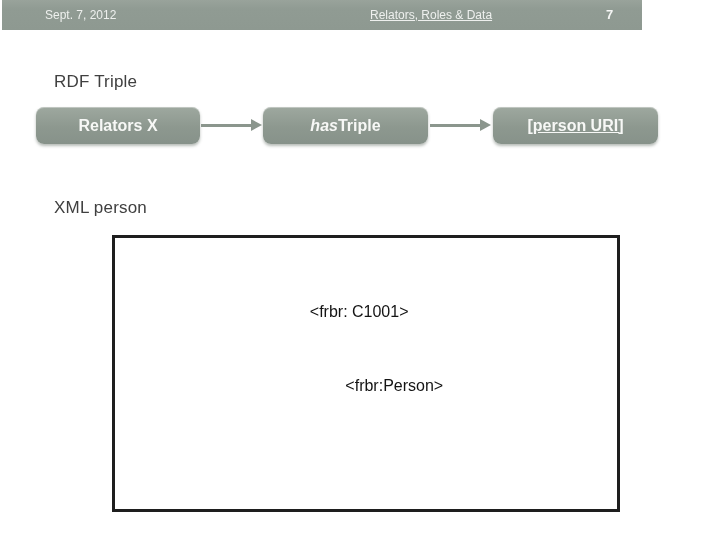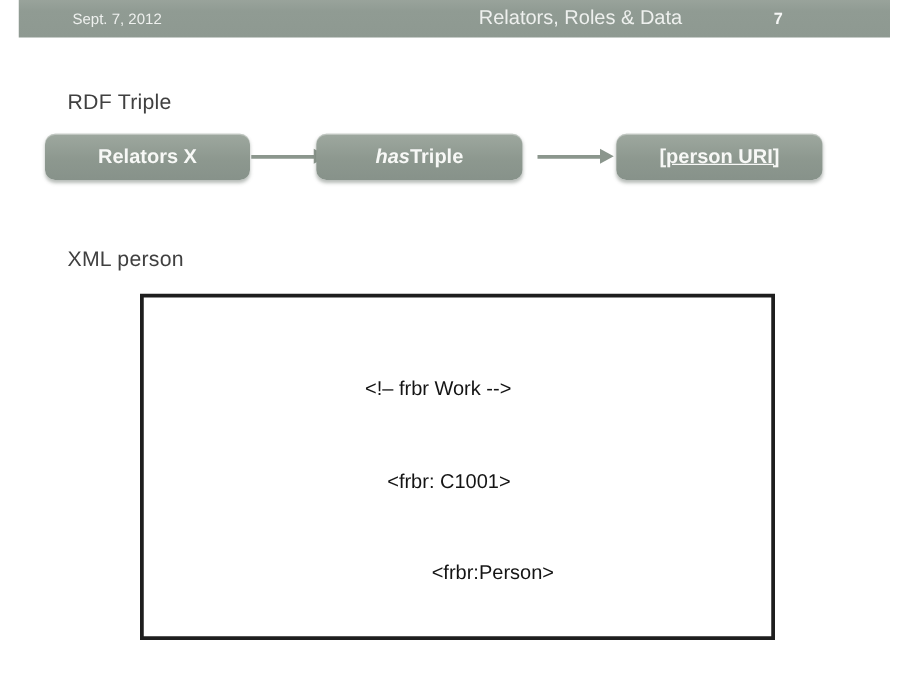--- a/index.html
+++ b/index.html
@@ -2,41 +2,41 @@
 <html><head>
 <meta charset="utf-8">
 <style>
   html,body { margin:0; padding:0; }
   body {
     width:720px; height:540px; position:relative; overflow:hidden;
     background:#ffffff; font-family:"Liberation Sans", sans-serif;
   }
 
   
-  .band { position:absolute; left:15px; top:0; width:697px; height:30px;
+  .band { position:absolute; left:2px; top:0; width:640px; height:30px;
           background:linear-gradient(180deg,#99a39b 0%, #909b93 30%, #8e9991 100%); }
   .band-date  { position:absolute; left:43px;  top:0; line-height:30px; font-size:12px; color:#eef0ee; }
-  .band-title { position:absolute; left:368px; top:0; line-height:30px; font-size:16px; color:#eef0ee; }
+  .band-title { position:absolute; left:368px; top:0; line-height:30px; font-size:12px; color:#eef0ee;text-decoration:underline; }
   .band-num   { position:absolute; left:604px; top:0; line-height:30px; font-size:13px; font-weight:bold; color:#f5f6f5; }
 
   
   .heading { position:absolute; font-size:17px; color:#404040; letter-spacing:0.2px; }
   #rdf-heading { left:54px; top:72px; }
   #xml-heading { left:54px; top:198px; }
 
   
   .node {
     position:absolute; top:107px; height:37px; border-radius:8px;
     background:linear-gradient(180deg,#9ea89f 0%, #8d988f 55%, #87928a 100%);
     box-shadow: inset 0 1px 0 rgba(255,255,255,0.35), 0 2px 3px rgba(96,106,98,0.45);
     color:#f7f8f6; font-size:16px; font-weight:bold;
     display:flex; align-items:center; justify-content:center; box-sizing:border-box;
   }
   #node-resource  { left:36px;  width:164px; }
-  #node-hasauthor { left:253px; width:165px; }
+  #node-hasauthor { left:263px; width:165px; }
   #node-personuri { left:493px; width:165px;text-decoration:underline; }
   .italic { font-style:italic; }
 
   
   .arrow { position:absolute; top:124px; height:3px; background:#8b968d; }
   #arrow-1 { left:201px; width:51px; }
   #arrow-2 { left:430px; width:51px; }
   .arrow::after {
     content:""; position:absolute; right:-10px; top:-5px; width:0; height:0;
     border-left:11px solid #8b968d;
@@ -81,21 +81,20 @@
 
   <div class="node" id="node-personuri">
     <span>[person URI]</span>
   </div>
 </div>
 
 <div class="heading" id="xml-heading">XML person</div>
 
 <div class="codebox">
   <div class="code">
-    <div>&lt;!– frbr Work --&gt;</div>
     <div>    &lt;frbr: C1001&gt;</div>
     <div>            &lt;frbr:Person&gt;</div>
     
     
     
     
     
     
   </div>
 </div>

